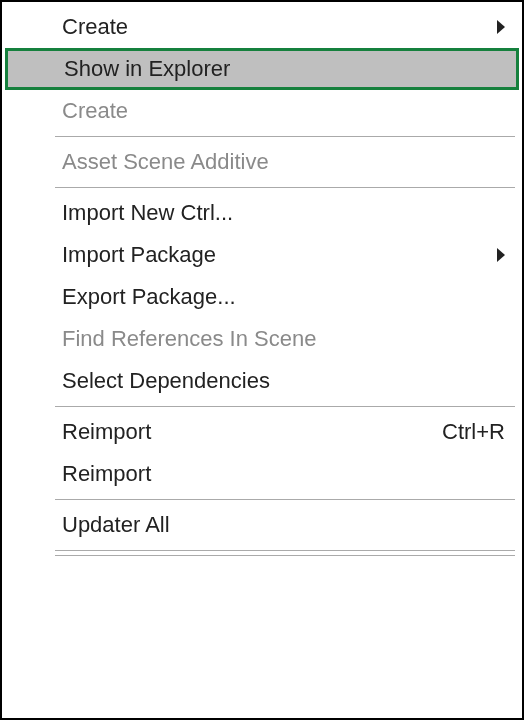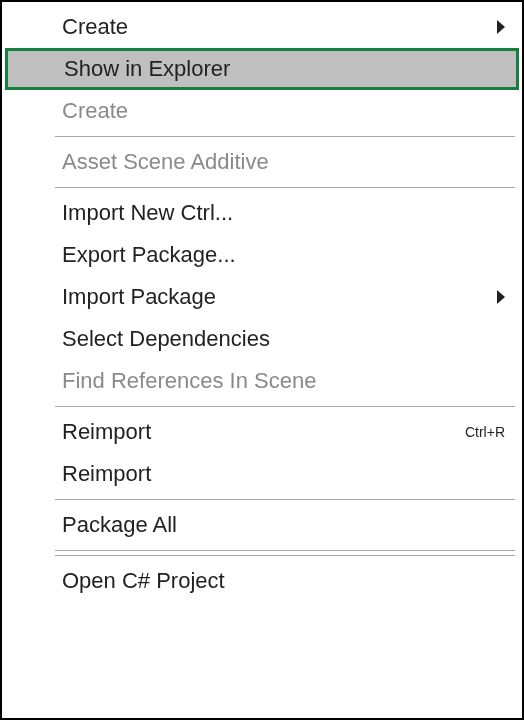--- a/index.html
+++ b/index.html
@@ -39,21 +39,21 @@
     border: 3px solid #15803d;
     padding-left: 56px;
     padding-right: 13px;
     height: 42px;
   }
   .menu-label {
     flex: 1;
     white-space: nowrap;
   }
   .menu-shortcut {
-    font-size: 14px;
+    font-size: 22px;
     color: #222;
     margin-left: auto;
   }
   .submenu-arrow {
     position: absolute;
     right: 14px;
     top: 50%;
     transform: translateY(-50%);
     width: 0;
     height: 0;
@@ -92,55 +92,52 @@
     <span class="menu-label">Asset Scene Additive</span>
   </div>
 
   <div class="separator"></div>
 
   <div class="menu-item">
     <span class="menu-label">Import New Ctrl...</span>
   </div>
 
   <div class="menu-item">
-    <span class="menu-label">Export Package...</span>
-  </div>
-
-  <div class="menu-item">
     <span class="menu-label">Import Package</span>
     <span class="submenu-arrow"></span>
   </div>
 
   <div class="menu-item">
-    <span class="menu-label">Select Dependencies</span>
+    <span class="menu-label">Export Package...</span>
   </div>
 
   <div class="menu-item disabled">
     <span class="menu-label">Find References In Scene</span>
+  </div>
+
+  <div class="menu-item">
+    <span class="menu-label">Select Dependencies</span>
   </div>
 
   <div class="separator"></div>
 
   <div class="menu-item">
     <span class="menu-label">Reimport</span>
     <span class="menu-shortcut">Ctrl+R</span>
   </div>
 
   <div class="menu-item">
     <span class="menu-label">Reimport</span>
   </div>
 
   <div class="separator"></div>
 
   <div class="menu-item">
-    <span class="menu-label">Package All</span>
+    <span class="menu-label">Updater All</span>
   </div>
 
   <div class="separator"></div>
 
 
   <div class="separator"></div>
 
-  <div class="menu-item">
-    <span class="menu-label">Open C# Project</span>
-  </div>
 
 </div>
 
 </body></html>

